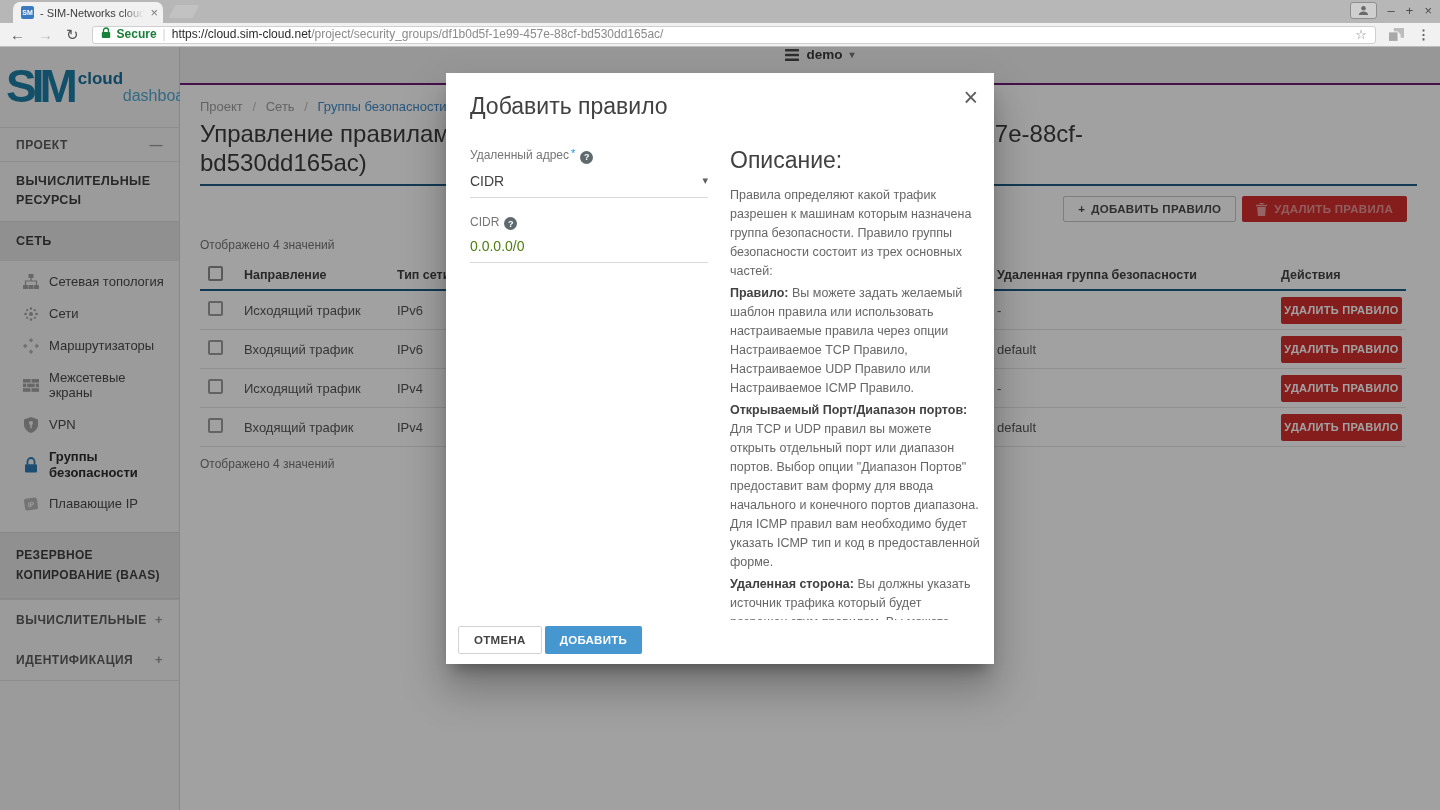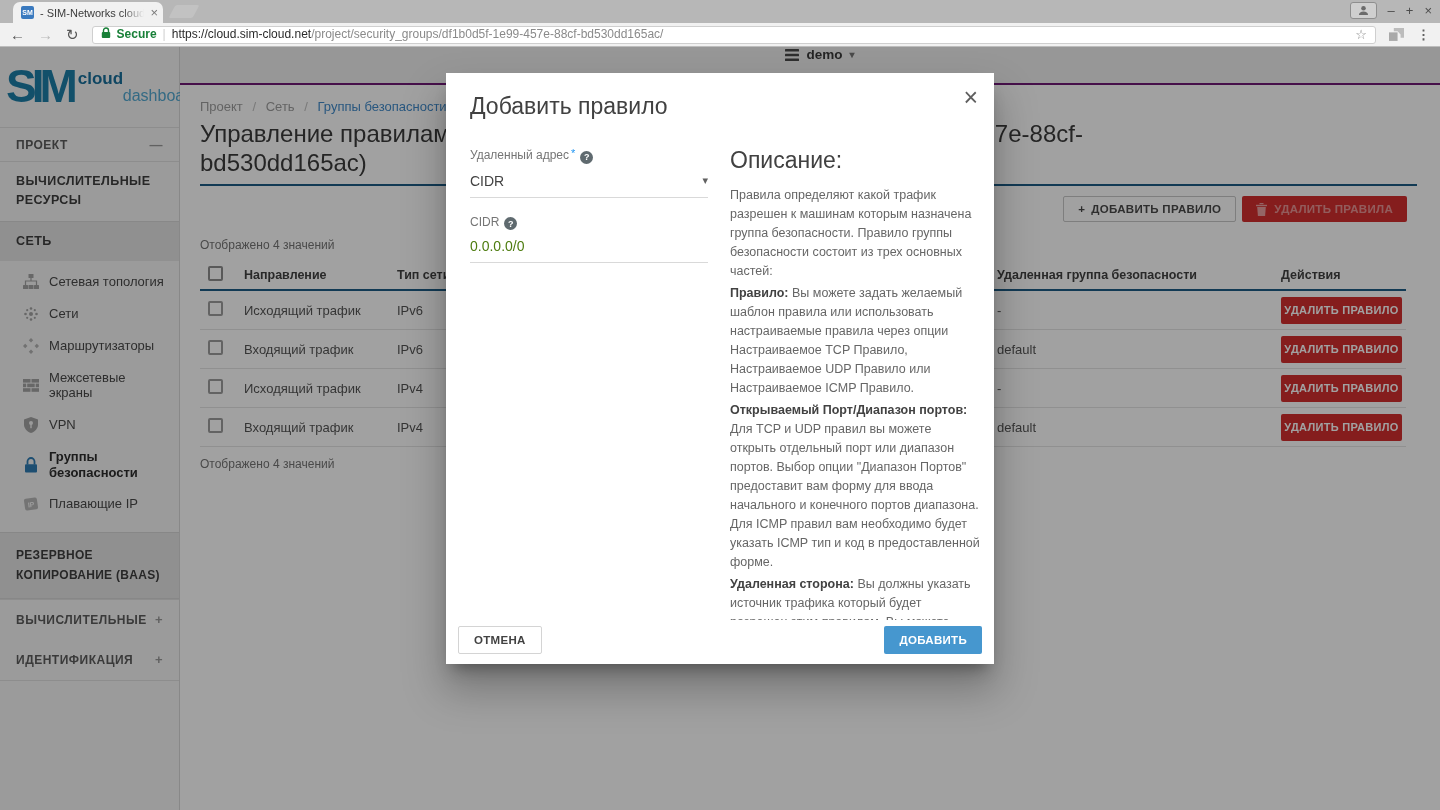--- a/index.html
+++ b/index.html
@@ -118,21 +118,21 @@
                 padding:6px 0 7px; outline:none; background:transparent; font-family:inherit; }
   .input-plain { border:none; border-bottom:1px solid #d9d9d9; width:100%; font-size:14px; color:#4d7c0f;
                  padding:7px 0 8px; outline:none; background:transparent; font-family:inherit; }
   .select { border-bottom:1px solid #d9d9d9; padding:8px 0; font-size:14px; color:#424242; display:flex;
             align-items:center; justify-content:space-between; }
   .select .caret { font-size:11px; color:#616161; }
   .desc-col { flex:1; margin-left:22px; padding-right:2px; }
   .desc-heading { font-size:23px; font-weight:normal; color:#414141; margin-bottom:12px; }
   .desc-col p { font-size:12.5px; line-height:19px; color:#666; margin-bottom:3px; }
   .desc-col b { color:#424242; }
-  .modal-footer { display:flex; justify-content:space-between; gap:17px; padding:6px 12px 10px; }
+  .modal-footer { display:flex; justify-content:flex-start; gap:3px; padding:6px 12px 10px; }
   .btn-cancel { height:28px; padding:0 15px; background:#fff; border:1px solid #d4d4d4; border-radius:2px;
                 color:#424242; font-size:11.5px; font-weight:bold; letter-spacing:.3px; font-family:inherit; }
   .btn-primary { height:28px; padding:0 15px; background:#4697cf; border:none; border-radius:2px; color:#fff;
                  font-size:11.5px; font-weight:bold; letter-spacing:.3px; font-family:inherit; }
 </style>
 </head>
 <body>
 
 <div class="screen">
 

